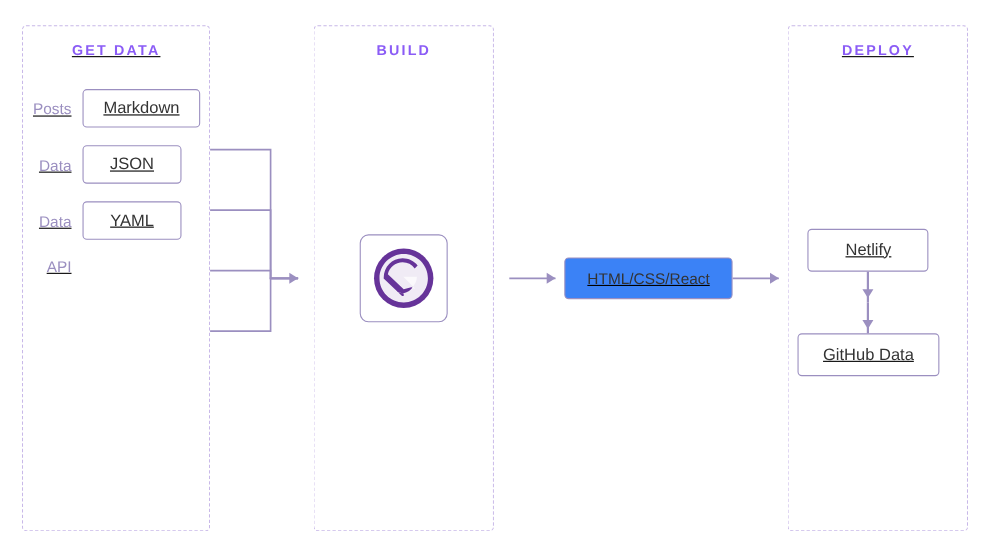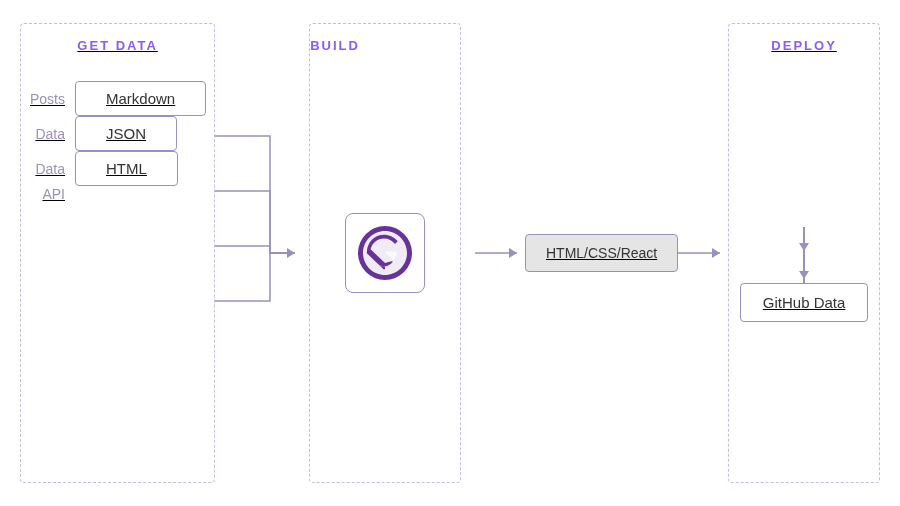--- a/index.html
+++ b/index.html
@@ -19,40 +19,41 @@
       font-weight: 600;
       letter-spacing: 2px;
       text-transform: uppercase;
       margin-bottom: 18px;
       text-align: center;
       width: 100%;
     }
     .source-items {
       display: flex;
       flex-direction: column;
+      gap: 16px;
       width: 100%;
       padding-left: 10px;
       margin-top: 10px;
     }
     .source-row {
       display: flex;
       align-items: center;
       gap: 10px;
     }
     .source-label {
       color: #9b8fc0;
       font-size: 14px;
       width: 36px;
       text-align: right;
       flex-shrink: 0;
     }
     .source-box {
       border: 1.5px solid #9b8fc0;
       border-radius: 4px;
-      padding: 8px 30px;
+      padding: 8px 18px;
       font-size: 15px;
       color: #333;
       background: #fff;
       min-width: 90px;
       text-align: center;
     }
     
     .gatsby-logo {
       width: 80px;
       height: 80px;
@@ -67,21 +68,21 @@
     .gatsby-g {
       width: 56px;
       height: 56px;
     }
     .output-box {
       border: 1.5px solid #9b8fc0;
       border-radius: 4px;
       padding: 10px 20px;
       font-size: 14px;
       color: #333;
-      background: #e5e5e5;
+      background: #3b82f6;
       white-space: nowrap;
     }
     
     .deploy-items {
       display: flex;
       flex-direction: column;
       align-items: center;
       justify-content: center;
       height: 100%;
       gap: 0;
@@ -145,21 +146,21 @@
       justify-content: center;
       position: relative;
     }
     .col-deploy-inner {
       width: 230px;
       border: 1.5px dashed #c8b8e8;
       border-radius: 4px;
       padding: 14px 8px;
       display: flex;
       flex-direction: column;
-      align-items: center;
+      align-items: flex-start;
       position: relative;
     }
   </style>
 </head>
 <body>
 
 <div class="diagram-inner">
 
   <div class="col-get-data-inner">
     <div class="col-header">GET DATA</div>
@@ -167,21 +168,21 @@
       <div class="source-row">
         <span class="source-label">Posts</span>
         <div class="source-box">Markdown</div>
       </div>
       <div class="source-row">
         <span class="source-label">Data</span>
         <div class="source-box">JSON</div>
       </div>
       <div class="source-row">
         <span class="source-label">Data</span>
-        <div class="source-box">HTML</div>
+        <div class="source-box">YAML</div>
       </div>
       <div class="source-row">
         <span class="source-label">API</span>
       </div>
     </div>
   </div>
 
   <svg width="80" height="460" style="flex-shrink:0;overflow:visible;">
 
     <g stroke="#9b8fc0" stroke-width="1.5" fill="none">
@@ -192,21 +193,21 @@
 
       <polyline points="0,223 55,223 55,230 80,230"></polyline>
 
       <polyline points="0,278 55,278 55,230 80,230"></polyline>
 
       <polygon points="80,230 72,225 72,235" fill="#9b8fc0" stroke="none"></polygon>
     </g>
   </svg>
 
   <div class="col-build-inner">
-    <div class="col-header" style="position:absolute;top:14px;left:0;right:0;text-align:left;">BUILD</div>
+    <div class="col-header" style="position:absolute;top:14px;left:0;right:0;text-align:center;">BUILD</div>
     <div style="display:flex;flex-direction:column;align-items:center;justify-content:center;height:100%;">
       <div class="gatsby-logo">
 
         <svg class="gatsby-g" viewBox="0 0 56 56">
           <circle cx="28" cy="28" r="27" fill="#663399"></circle>
           <path d="M28 6C15.85 6 6 15.85 6 28s9.85 22 22 22 22-9.85 22-22S40.15 6 28 6zm-1.5 38.2L9.8 28.2c0-.07 0-.13.01-.2C9.81 17.4 17.4 9.81 27 9.81c5.5 0 10.38 2.53 13.65 6.51L38 19a13.6 13.6 0 00-11-5.6c-6.6 0-12.14 4.7-13.4 10.96L28 38l8.5-2.3A13.62 13.62 0 0128 41.6c-2.35 0-4.56-.6-6.49-1.65L28 42v2.2z" fill="white" opacity="0.9"></path>
           <path d="M38.6 37.6l-11-11H40c0 4.14-1.96 7.84-5.02 10.24L38.6 37.6z" fill="white" opacity="0.7"></path>
         </svg>
       </div>
     </div>
@@ -226,18 +227,19 @@
   <svg width="50" height="460" style="flex-shrink:0;overflow:visible;">
     <g stroke="#9b8fc0" stroke-width="1.5" fill="none">
       <line x1="0" y1="230" x2="42" y2="230"></line>
       <polygon points="42,230 34,225 34,235" fill="#9b8fc0" stroke="none"></polygon>
     </g>
   </svg>
 
   <div class="col-deploy-inner">
     <div class="col-header">DEPLOY</div>
     <div class="deploy-items">
+      <div class="deploy-box">Netlify</div>
       <div class="deploy-connector"></div>
       <div class="deploy-connector"></div>
       <div class="deploy-box">GitHub Data</div>
     </div>
   </div>
 </div>
 
 </body></html>

